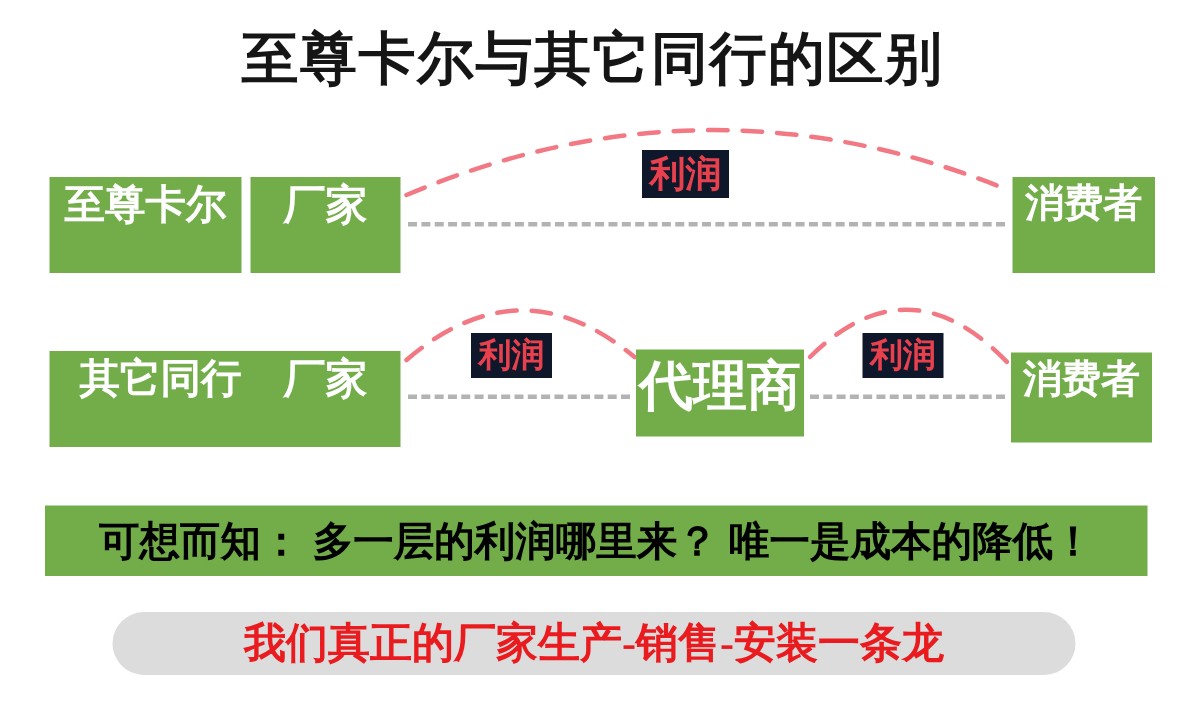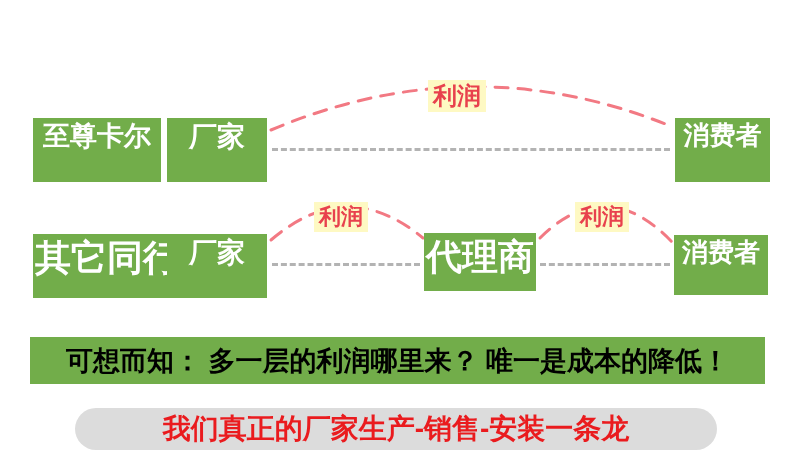--- a/index.html
+++ b/index.html
@@ -54,23 +54,24 @@
   .dash-line {
     position: absolute;
     height: 0;
     border-top: 3px dashed var(--connector_gray, #b3b3b3);
   }
 
   .profit-label {
     position: absolute;
     color: var(--profit_red, #e8414d);
     font-weight: 900;
-    background: #fef9c3;
+    background: #0f172a;
     padding: 0 5px;
     white-space: nowrap;
+    margin-top: 20px;
   }
 
   .banner {
     position: absolute;
     left: 30px;
     top: 337px;
     width: 735px;
     height: 47px;
     background: var(--green, #72ad4a);
     color: #000000;
@@ -90,27 +91,29 @@
     height: 42px;
     background: var(--footer_bg, #dcdcdc);
     border-radius: 21px;
     color: var(--footer_red, #ea1b1e);
     font-size: 28px;
     font-weight: 900;
     display: flex;
     align-items: center;
     justify-content: center;
     white-space: nowrap;
+    font-family: Liberation Serif, serif;
   }
 </style>
 </head>
 <body>
 
 <div class="stage">
 
+  <h1 class="title">至尊卡尔与其它同行的区别</h1>
 
   <svg class="arcs" width="790" height="470" viewBox="0 0 790 470">
     <path class="arc" d="M271,130 Q472,45 673,127"></path>
     <path class="arc" d="M271,240 Q347,175 423,238"></path>
     <path class="arc" d="M540,238 Q606,173 672,242"></path>
   </svg>
 
   <div class="dash-line" style="left:272px; top:148px; width:398px;"></div>
 
   <div class="gbox" style="left:33px; top:118px; width:128px; height:64px; font-size:27px;">
@@ -121,21 +124,21 @@
   </div>
   <div class="gbox" style="left:675px; top:118px; width:95px; height:64px; font-size:26px;">
     <span class="bx-label">消费者</span>
   </div>
 
   <span class="profit-label" style="left:428px; top:80px; font-size:24px;">利润</span>
 
   <div class="dash-line" style="left:272px; top:263px; width:148px;"></div>
   <div class="dash-line" style="left:540px; top:263px; width:130px;"></div>
 
-  <div class="gbox" style="left:33px; top:234px; width:148px; height:64px; font-size:36px;">
+  <div class="gbox" style="left:33px; top:234px; width:148px; height:64px; font-size:27px;">
     <span class="bx-label">其它同行</span>
   </div>
   <div class="gbox" style="left:167px; top:234px; width:100px; height:64px; font-size:28px;">
     <span class="bx-label">厂家</span>
   </div>
   <div class="gbox" style="left:424px; top:233px; width:112px; height:58px; font-size:36px;">
     <span class="bx-label">代理商</span>
   </div>
   <div class="gbox" style="left:674px; top:235px; width:94px; height:60px; font-size:26px;">
     <span class="bx-label">消费者</span>

